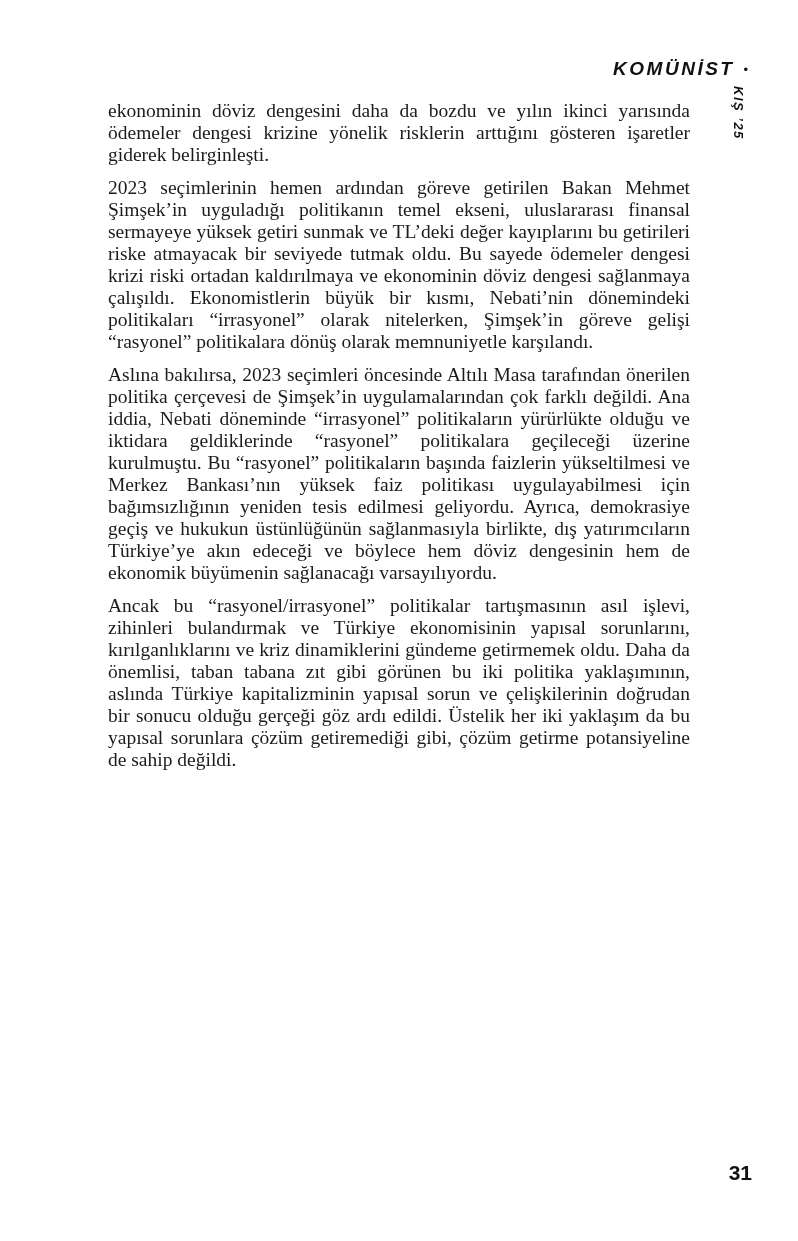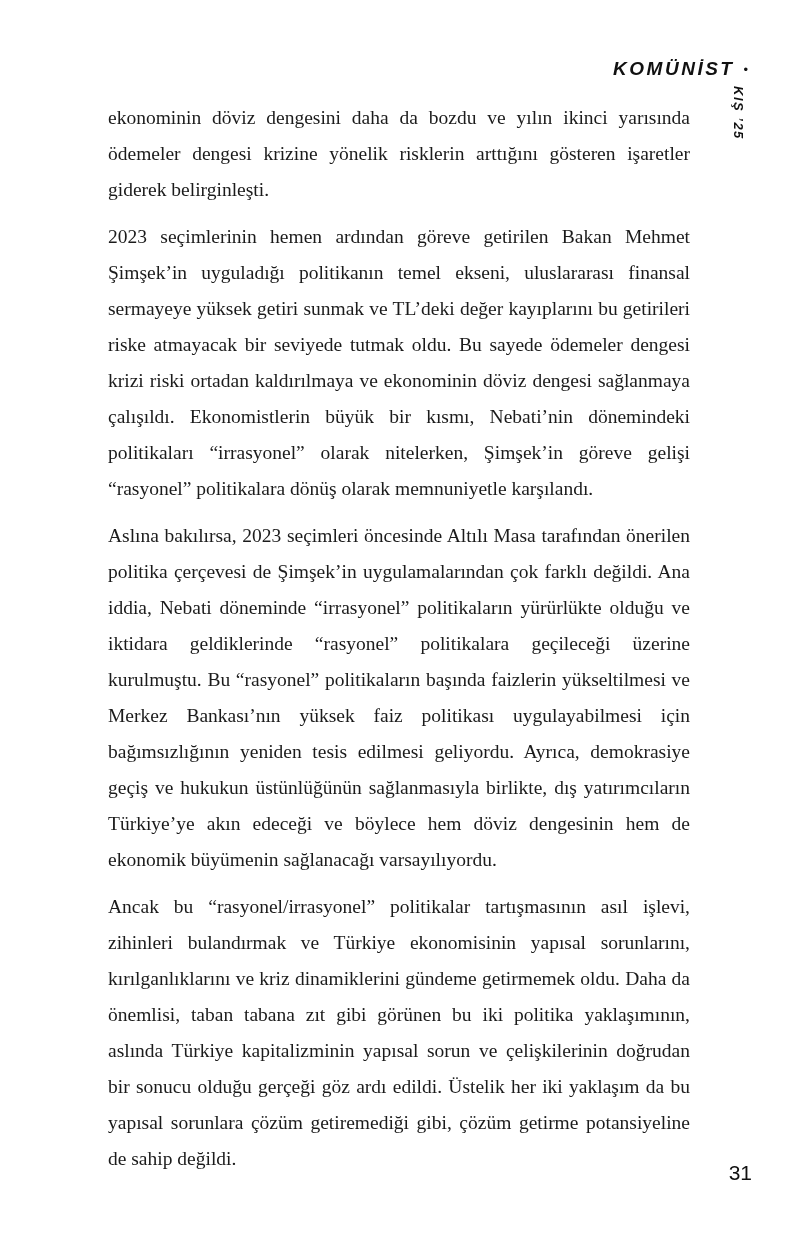--- a/index.html
+++ b/index.html
@@ -50,31 +50,31 @@
     letter-spacing: 1.5px;
     color: #111;
     white-space: nowrap;
   }
   .article-body {
     position: absolute;
     top: 100px;
     left: 108px;
     width: 582px;
     font-size: 19.5px;
-    line-height: 36px;
+    line-height: 22px;
     text-align: justify;
     color: #1b1b1b;
   }
   .article-body p { margin-bottom: 11px; }
   .page-number {
     position: absolute;
     right: 46px;
     bottom: 56px;
     font-family: "Liberation Sans", sans-serif;
-    font-weight: normal;
+    font-weight: bold;
     font-size: 21px;
     color: #111;
   }
 </style>
 </head>
 <body>
 
 <div class="page">
 
   <div class="masthead-row">

